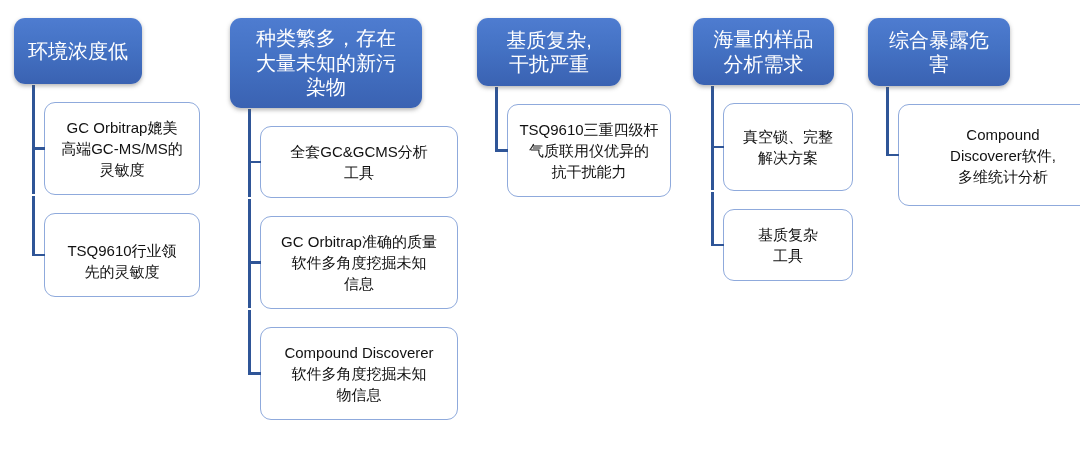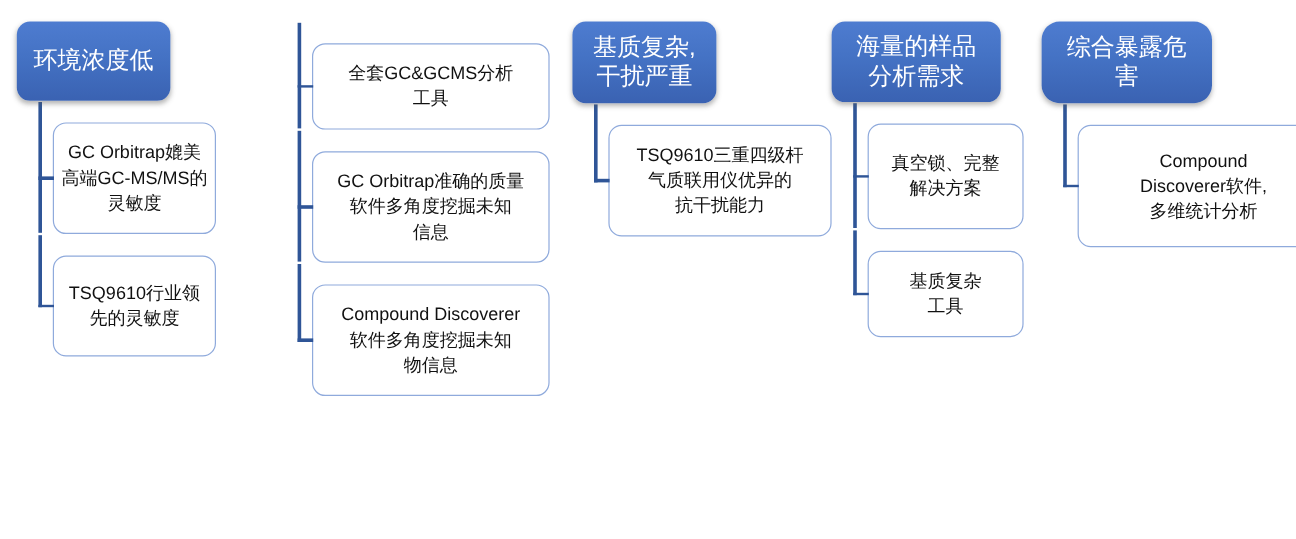--- a/index.html
+++ b/index.html
@@ -44,44 +44,44 @@
     color:var(--header-text);
     display:flex;align-items:center;justify-content:center;
     text-align:center;
     font-size:20px;line-height:1.22;
     padding:6px 8px;box-sizing:border-box;
     box-shadow:0 2px 4px rgba(90,90,90,.45);
     position:relative;z-index:2;
   }
   .col1 .header-box{width:128px;min-height:66px;}
   .col2 .header-box{width:192px;min-height:90px;}
-  .col3 .header-box{width:120px;min-height:68px;}
+  .col3 .header-box{width:144px;min-height:68px;}
   .col4 .header-box{width:141px;min-height:67px;}
-  .col5 .header-box{width:142px;min-height:68px;border-radius:15px;}
+  .col5 .header-box{width:142px;min-height:68px;}
 
   .children{
     display:flex;flex-direction:column;
     padding-left:30px;
     box-sizing:border-box;
   }
   .child{
     position:relative;
     margin-top:18px;
     border:1.5px solid var(--child-border);
     border-radius:11px;
     background:#fff;
     color:var(--child-text);
     display:flex;align-items:center;justify-content:center;
     text-align:center;
     font-size:15px;line-height:1.4;
     padding:14px 5px;box-sizing:border-box;
   }
-  .col1 .child{width:136px;min-height:84px;}
+  .col1 .child{width:156px;min-height:84px;align-items:flex-end;}
   .col2 .child{width:198px;min-height:70px;justify-content:center;}
-  .col3 .child{width:186px;min-height:88px;}
+  .col3 .child{width:164px;min-height:88px;}
   .col4 .child{width:130px;min-height:70px;}
   .col5 .child{width:210px;min-height:102px;}
   .col4 .child:first-child{min-height:88px;}
 
   
   .child::before{
     content:'';
     position:absolute;
     left:-13px;top:-18px;bottom:0;
     width:2.5px;
@@ -117,20 +117,25 @@
 灵敏度</span>
       </div>
       <div class="child">
         <span class="label">TSQ9610行业领
 先的灵敏度</span>
       </div>
     </div>
   </div>
 
   <div class="column col2">
+    <div class="header-box">
+      <span class="label">种类繁多，存在
+大量未知的新污
+染物</span>
+    </div>
     <div class="children">
       <div class="child">
         <span class="label">全套GC&amp;GCMS分析
 工具</span>
       </div>
       <div class="child">
         <span class="label">GC Orbitrap准确的质量
 软件多角度挖掘未知
 信息</span>
       </div>

